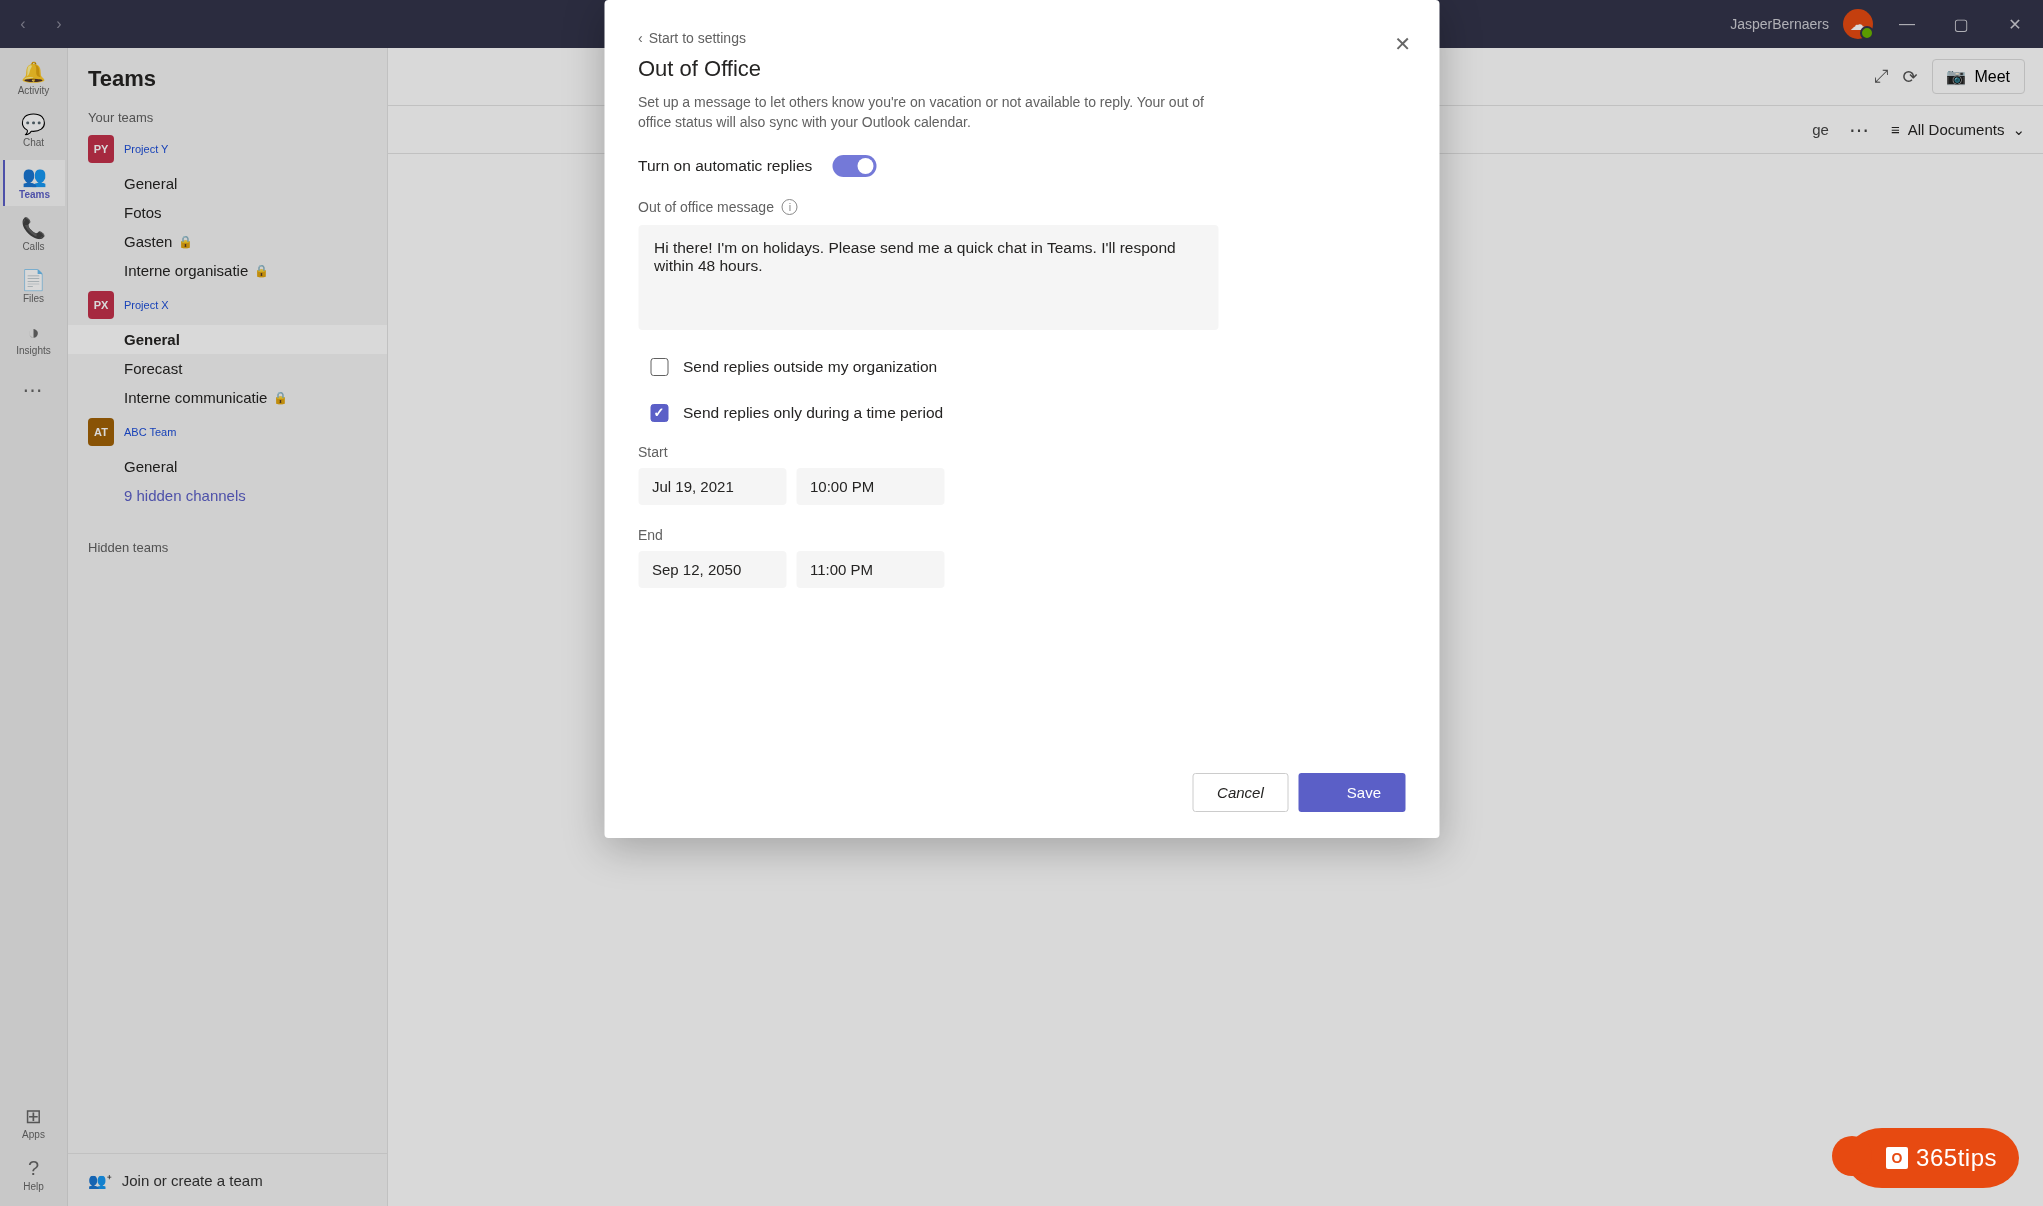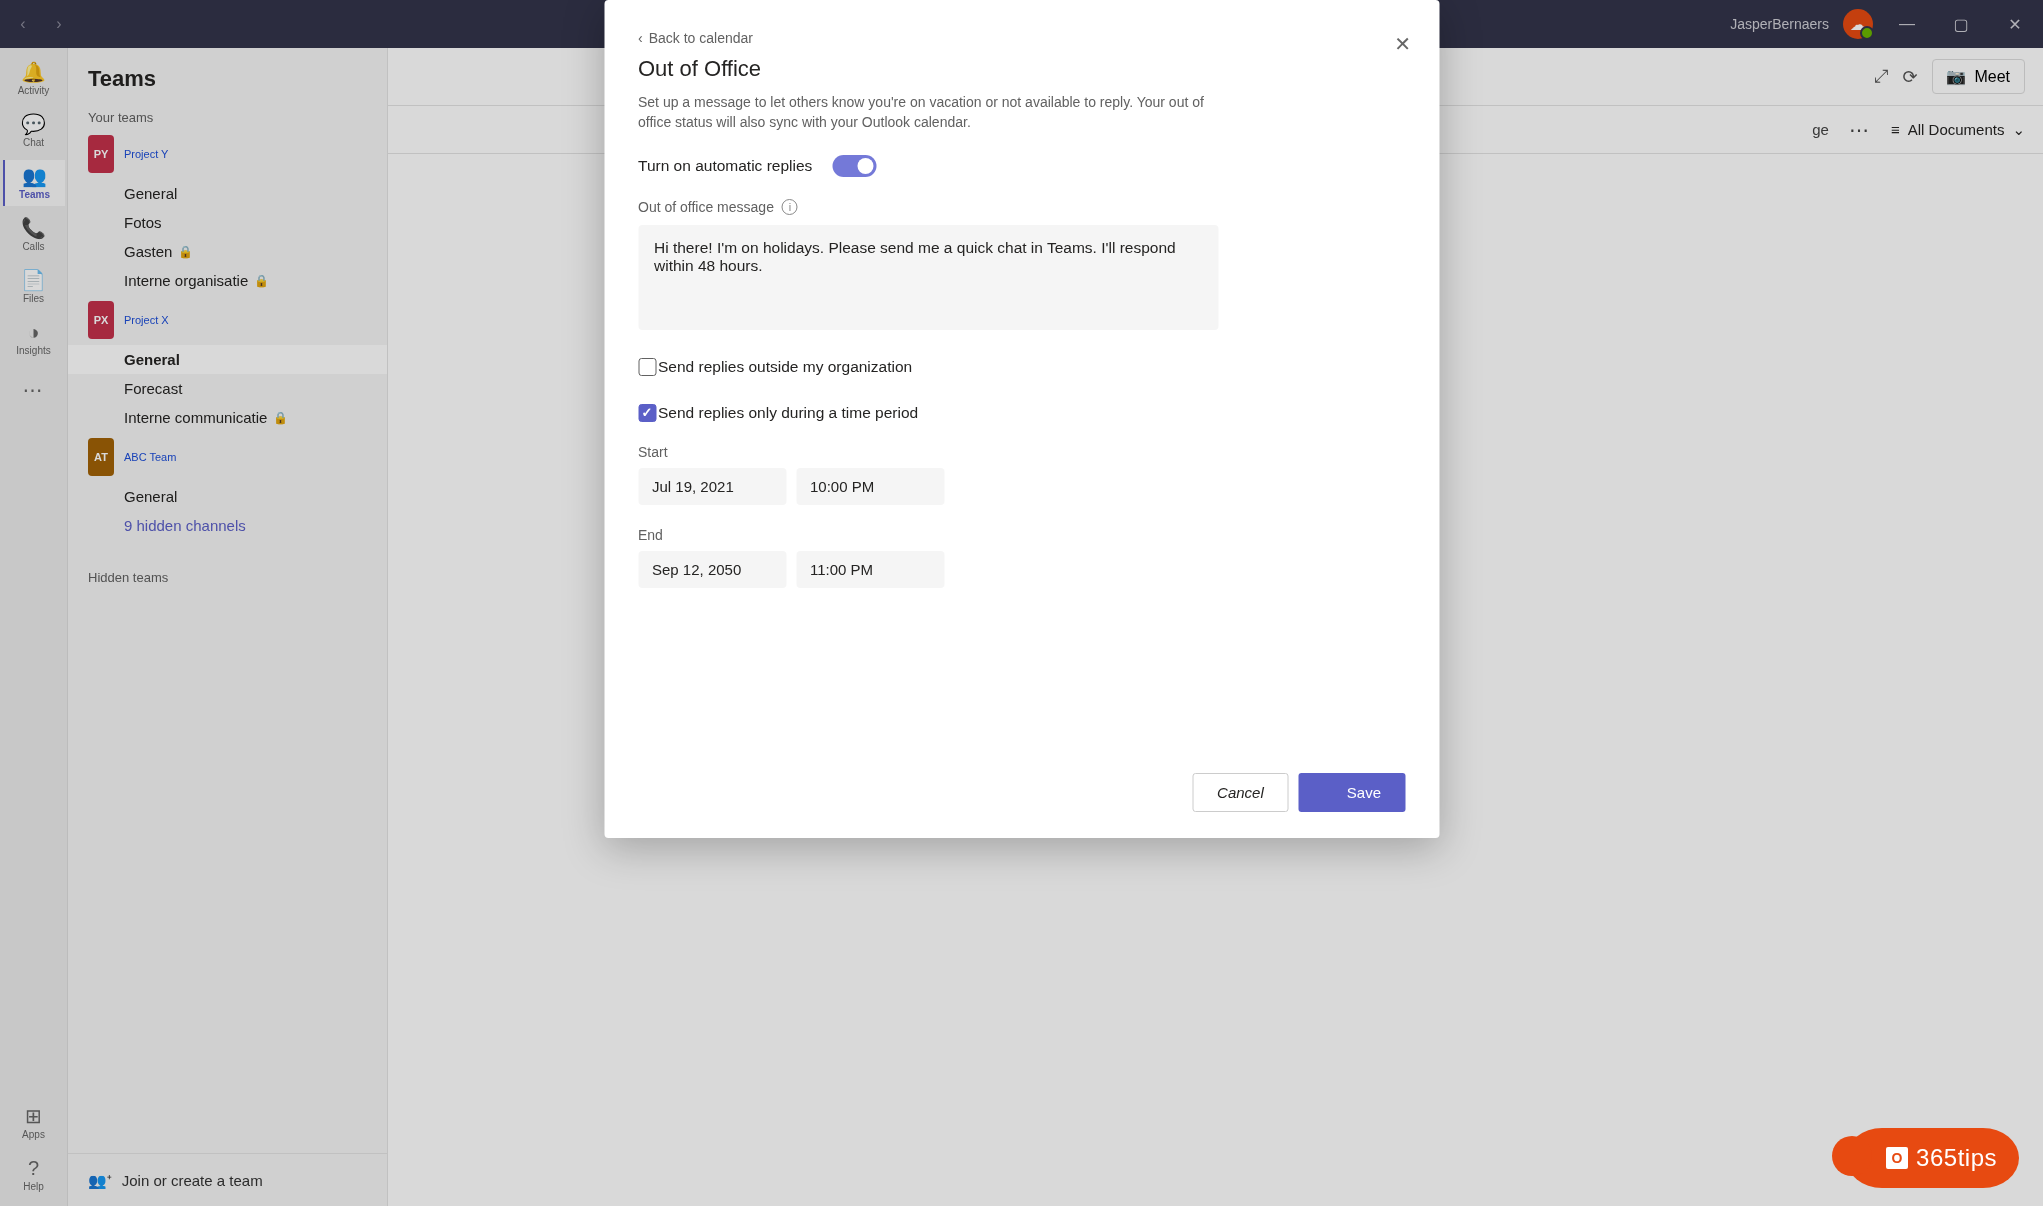--- a/index.html
+++ b/index.html
@@ -40,21 +40,21 @@
   .rail-item { width:62px; display:flex; flex-direction:column; align-items:center; gap:3px; padding:6px 0; color:#666; font-size:10px; cursor:pointer; }
   .rail-item.active { color:#5b5fc7; font-weight:600; border-left:2px solid #5b5fc7; background:#f8f8f8;}
   .rail-icon { font-size:20px; line-height:1; }
   .rail-bottom { margin-top:auto; margin-bottom:8px; display:flex; flex-direction:column; gap:6px; align-items:center; width:100%;}
   .rail-more { font-size:20px; color:#666; padding:10px; letter-spacing:2px;}
 
   .sidebar { width:320px; background:#f5f5f5; border-right:1px solid #e3e3e3; display:flex; flex-direction:column; }
   .sb-title { font-size:22px; font-weight:700; padding:18px 20px 8px; color:#252423;}
   .sb-section { padding:10px 20px 4px; font-size:13px; color:#616161;}
   .team-row { display:flex; align-items:center; gap:10px; padding:6px 14px 6px 20px; cursor:pointer;}
-  .team-avatar { width:26px; height:38px; border-radius:4px; display:flex; align-items:center; justify-content:center; font-size:11px; font-weight:600; color:white;}
+  .team-avatar { width:26px; height:28px; border-radius:4px; display:flex; align-items:center; justify-content:center; font-size:11px; font-weight:600; color:white;}
   .team-name { font-size:11px; color:#1d4ed8; }
   .channel-row { padding:6px 20px 6px 56px; font-size:15px; color:#252423; display:flex; align-items:center; gap:6px; cursor:pointer;}
   .channel-row.selected { font-weight:700; background:#fff;}
   .channel-row.link { color:#5b5fc7; }
   .lock-ic { font-size:12px; color:#888;}
   .sb-footer { margin-top:auto; border-top:1px solid #e3e3e3; padding:16px 20px; display:flex; align-items:center; gap:10px; color:#333; font-size:15px;}
 
   .content { flex:1; background:#fff; position:relative; }
   .content-top { height:58px; border-bottom:1px solid #e3e3e3; display:flex; align-items:center; justify-content:flex-end; padding:0 18px; gap:14px;}
   .content-btn { display:flex; align-items:center; gap:8px; color:#252423; font-size:15px; }
@@ -86,21 +86,21 @@
   .toggle { width:44px; height:22px; background:#7479d8; border-radius:11px; position:relative; cursor:pointer;}
   .toggle::after { content:''; position:absolute; width:16px; height:16px; background:#fff; border-radius:50%; top:3px; right:3px;}
 
   .field-label { font-size:14px; color:#616161; margin-top:22px; display:flex; align-items:flex-start; gap:8px;}
   .info-ic { width:16px; height:16px; border:1.3px solid #888; border-radius:50%; display:flex; align-items:center; justify-content:center; font-size:11px; color:#888;}
   .msg-box {
     margin-top:10px; background:#f5f5f5; border-radius:4px; padding:14px 16px;
     font-size:15.5px; color:#252423; min-height:105px; width:580px;
   }
 
-  .check-row { display:flex; align-items:center; gap:2px; margin-top:28px; font-size:15.5px; color:#252423;}
+  .check-row { display:flex; align-items:center; gap:15px; margin-top:28px; font-size:15.5px; color:#252423;margin-left:12px;}
   .checkbox { width:18px; height:18px; border:1.4px solid #616161; border-radius:3px; display:flex; align-items:center; justify-content:center; cursor:pointer;}
   .checkbox.checked { background:#5b5fc7; border-color:#5b5fc7; color:#fff; font-size:13px; font-weight:700;}
 
   .dt-label { font-size:14px; color:#616161; margin-top:22px;}
   .dt-row { display:flex; gap:10px; margin-top:8px;}
   .dt-input { background:#f5f5f5; padding:10px 14px; width:148px; border-radius:4px; font-size:15px; color:#252423;}
 
   .modal-footer { margin-top:auto; display:flex; justify-content:flex-end; gap:10px;}
   .btn { padding:10px 24px; font-size:15px; border-radius:3px; cursor:pointer; border:none;}
   .btn-secondary { background:#fff; border:1px solid #ccc; color:#252423;font-style:italic;}
@@ -253,21 +253,21 @@
       </div>
     </div>
   </div>
 </div>
 
 <div class="dim"></div>
 
 <div class="modal">
   <div class="modal-back">
     <span>‹</span>
-    <span>Back to calendar</span>
+    <span>Start to settings</span>
   </div>
   <div class="modal-close">✕</div>
   <div class="modal-title">Out of Office</div>
   <div class="modal-desc">Set up a message to let others know you're on vacation or not available to reply. Your out of office status will also sync with your Outlook calendar.</div>
 
   <div class="modal-row">
     <span class="row-label">Turn on automatic replies</span>
     <div class="toggle"></div>
   </div>
 

